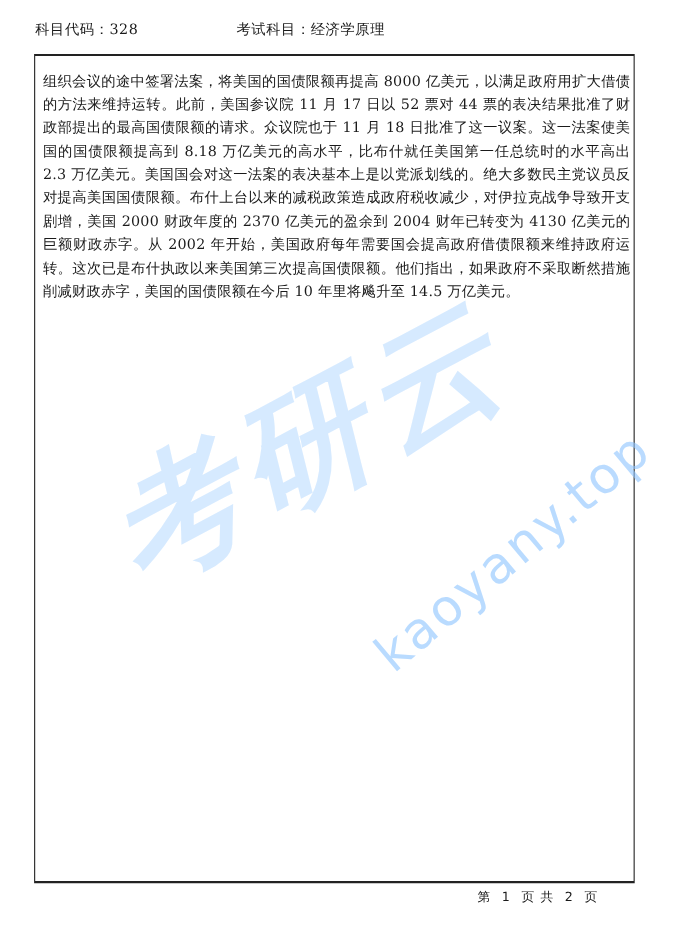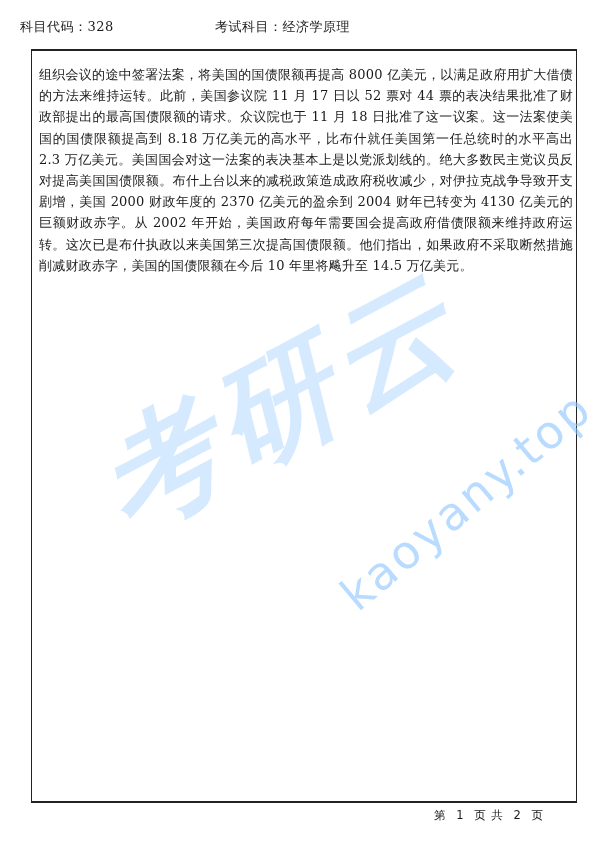--- a/index.html
+++ b/index.html
@@ -2,21 +2,21 @@
 <html><head>
 <meta charset="utf-8">
 <style>
   html, body { margin: 0; padding: 0; background: #ffffff; }
   body {
     width: 616px; height: 849px; position: relative; overflow: hidden;
     font-family: "DejaVu Serif", "Liberation Serif", serif;
     color: #1a1a1a;
   }
   .header-left {
-    position: absolute; left: 20px; top: 18px;
+    position: absolute; left: 32px; top: 18px;
     font-size: 13px; letter-spacing: 0.5px;
   }
   .header-center {
     position: absolute; left: 215px; top: 18px;
     font-size: 13px; letter-spacing: 0.5px; text-align: center;
   }
   .frame {
     position: absolute; left: 31px; top: 49px;
     width: 546px; height: 754px;
     border: 1.5px solid #222;

